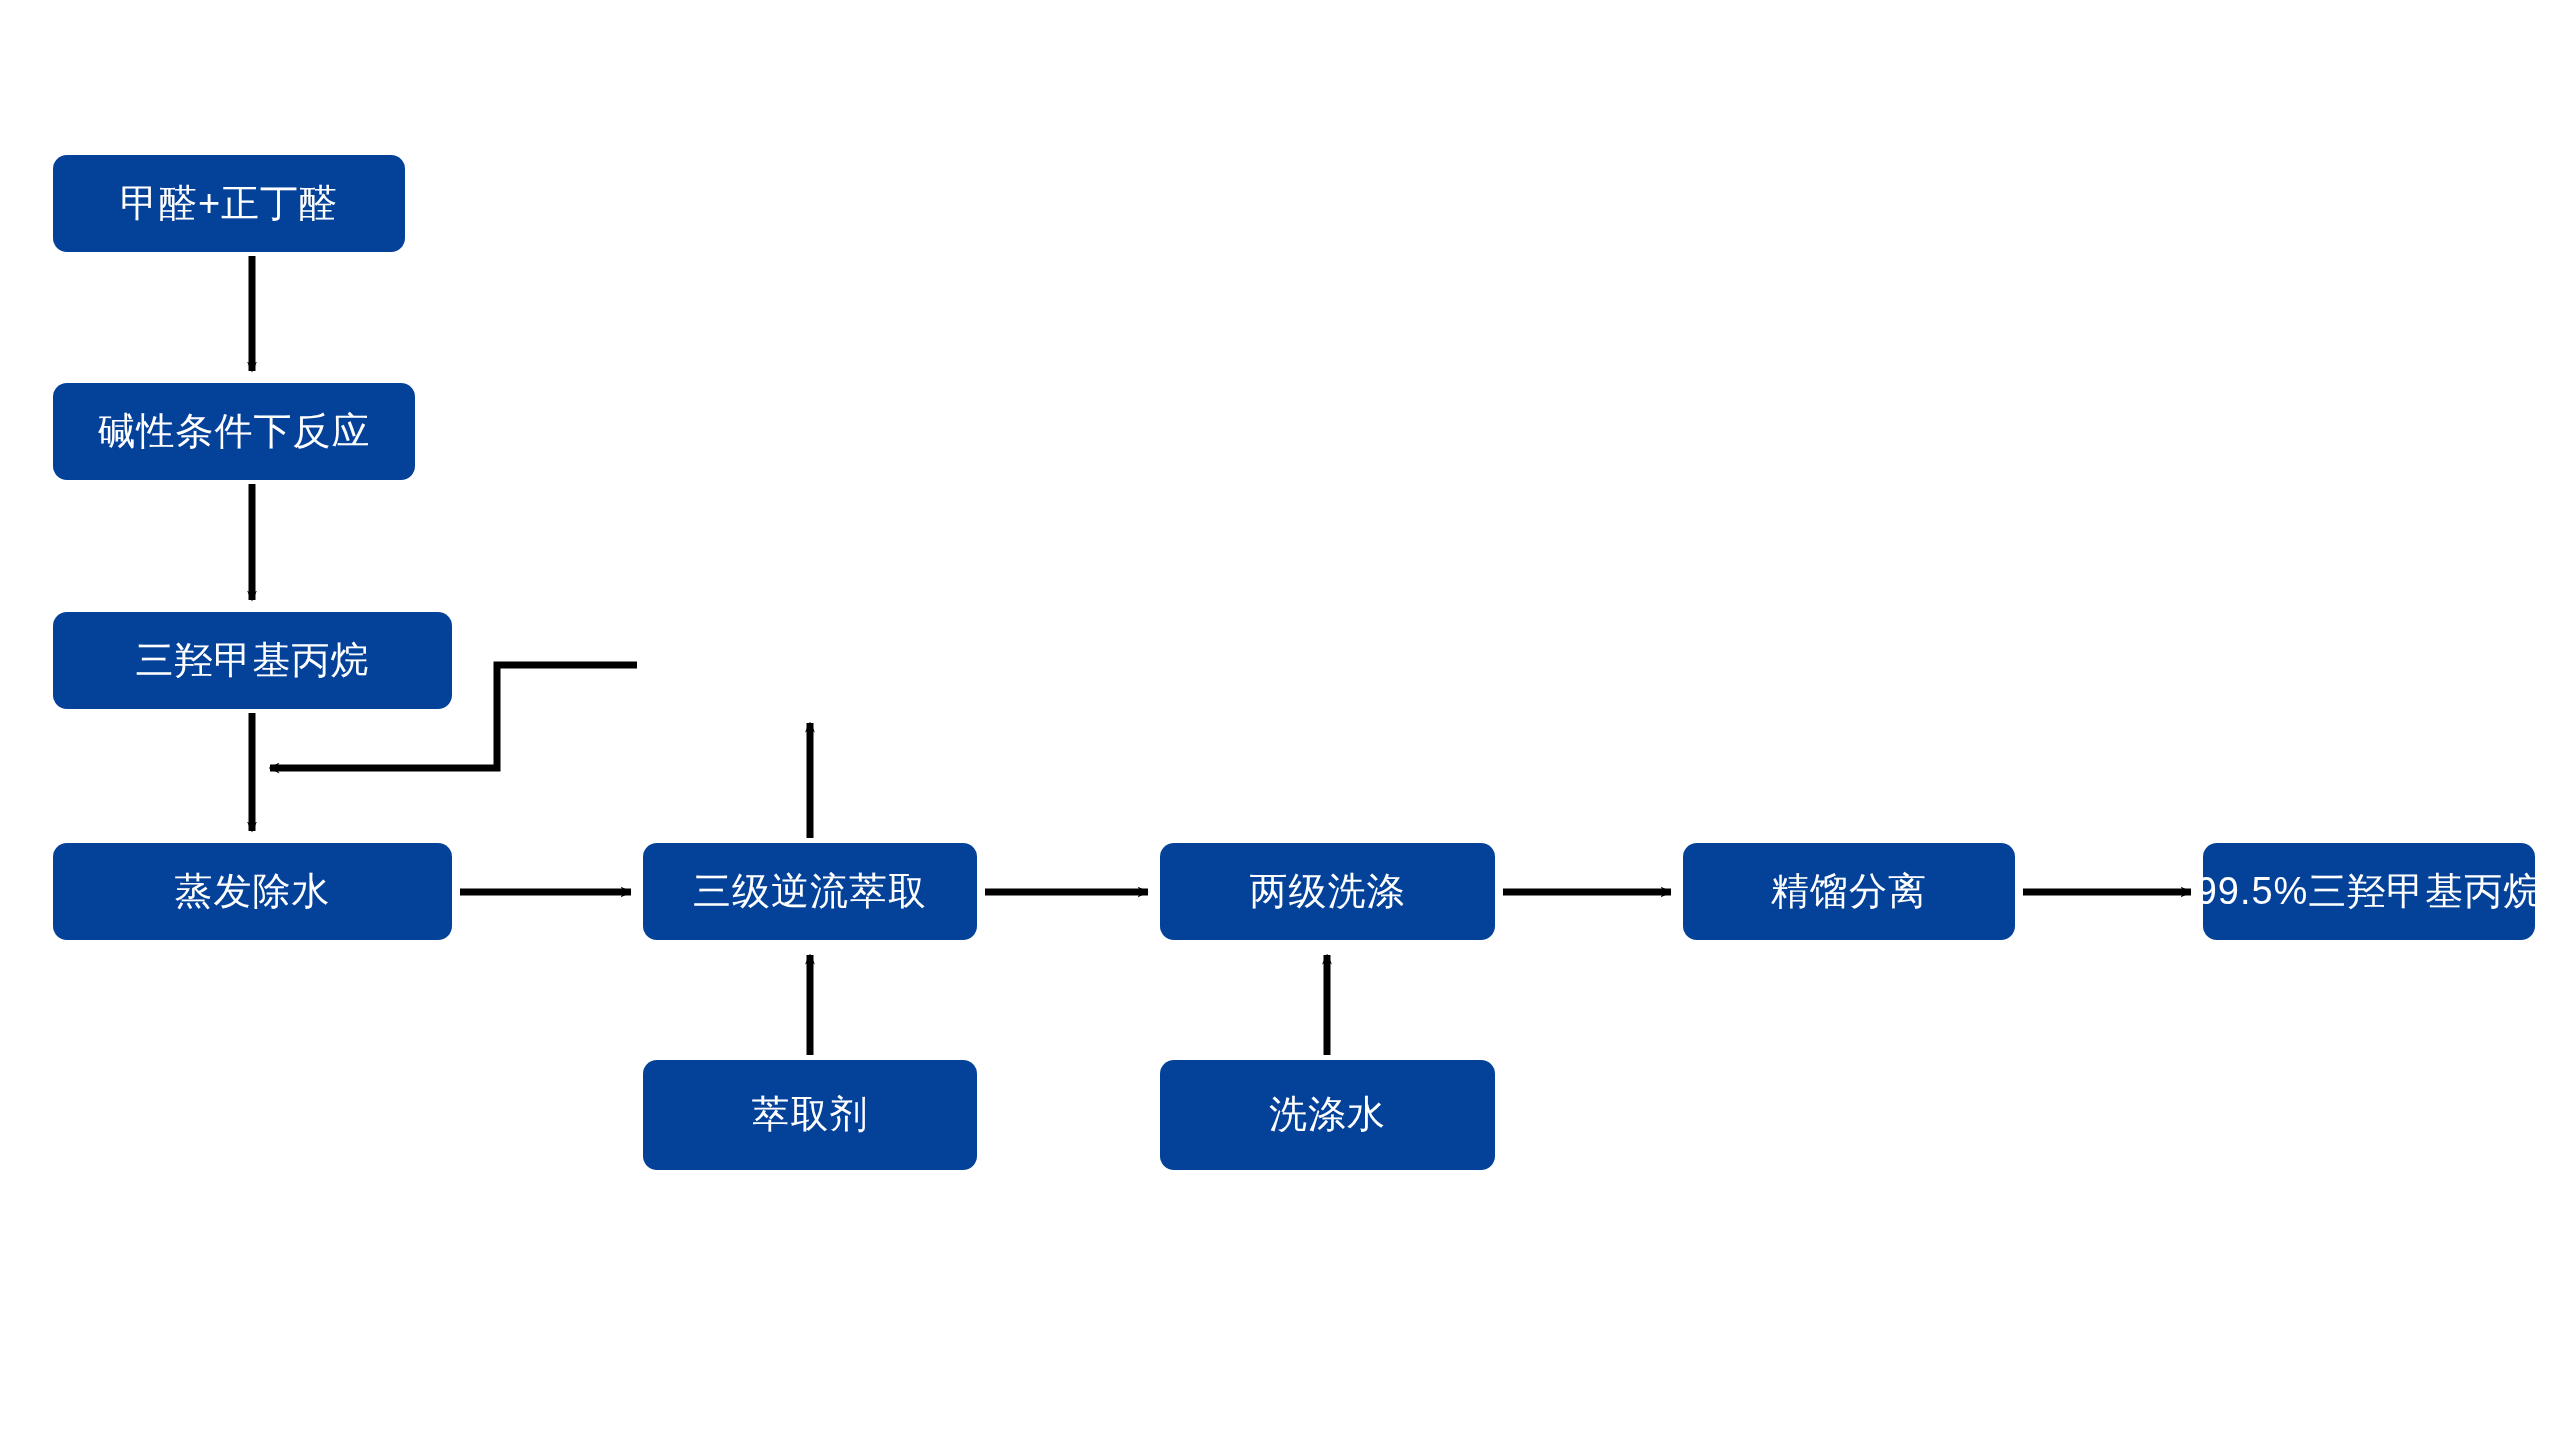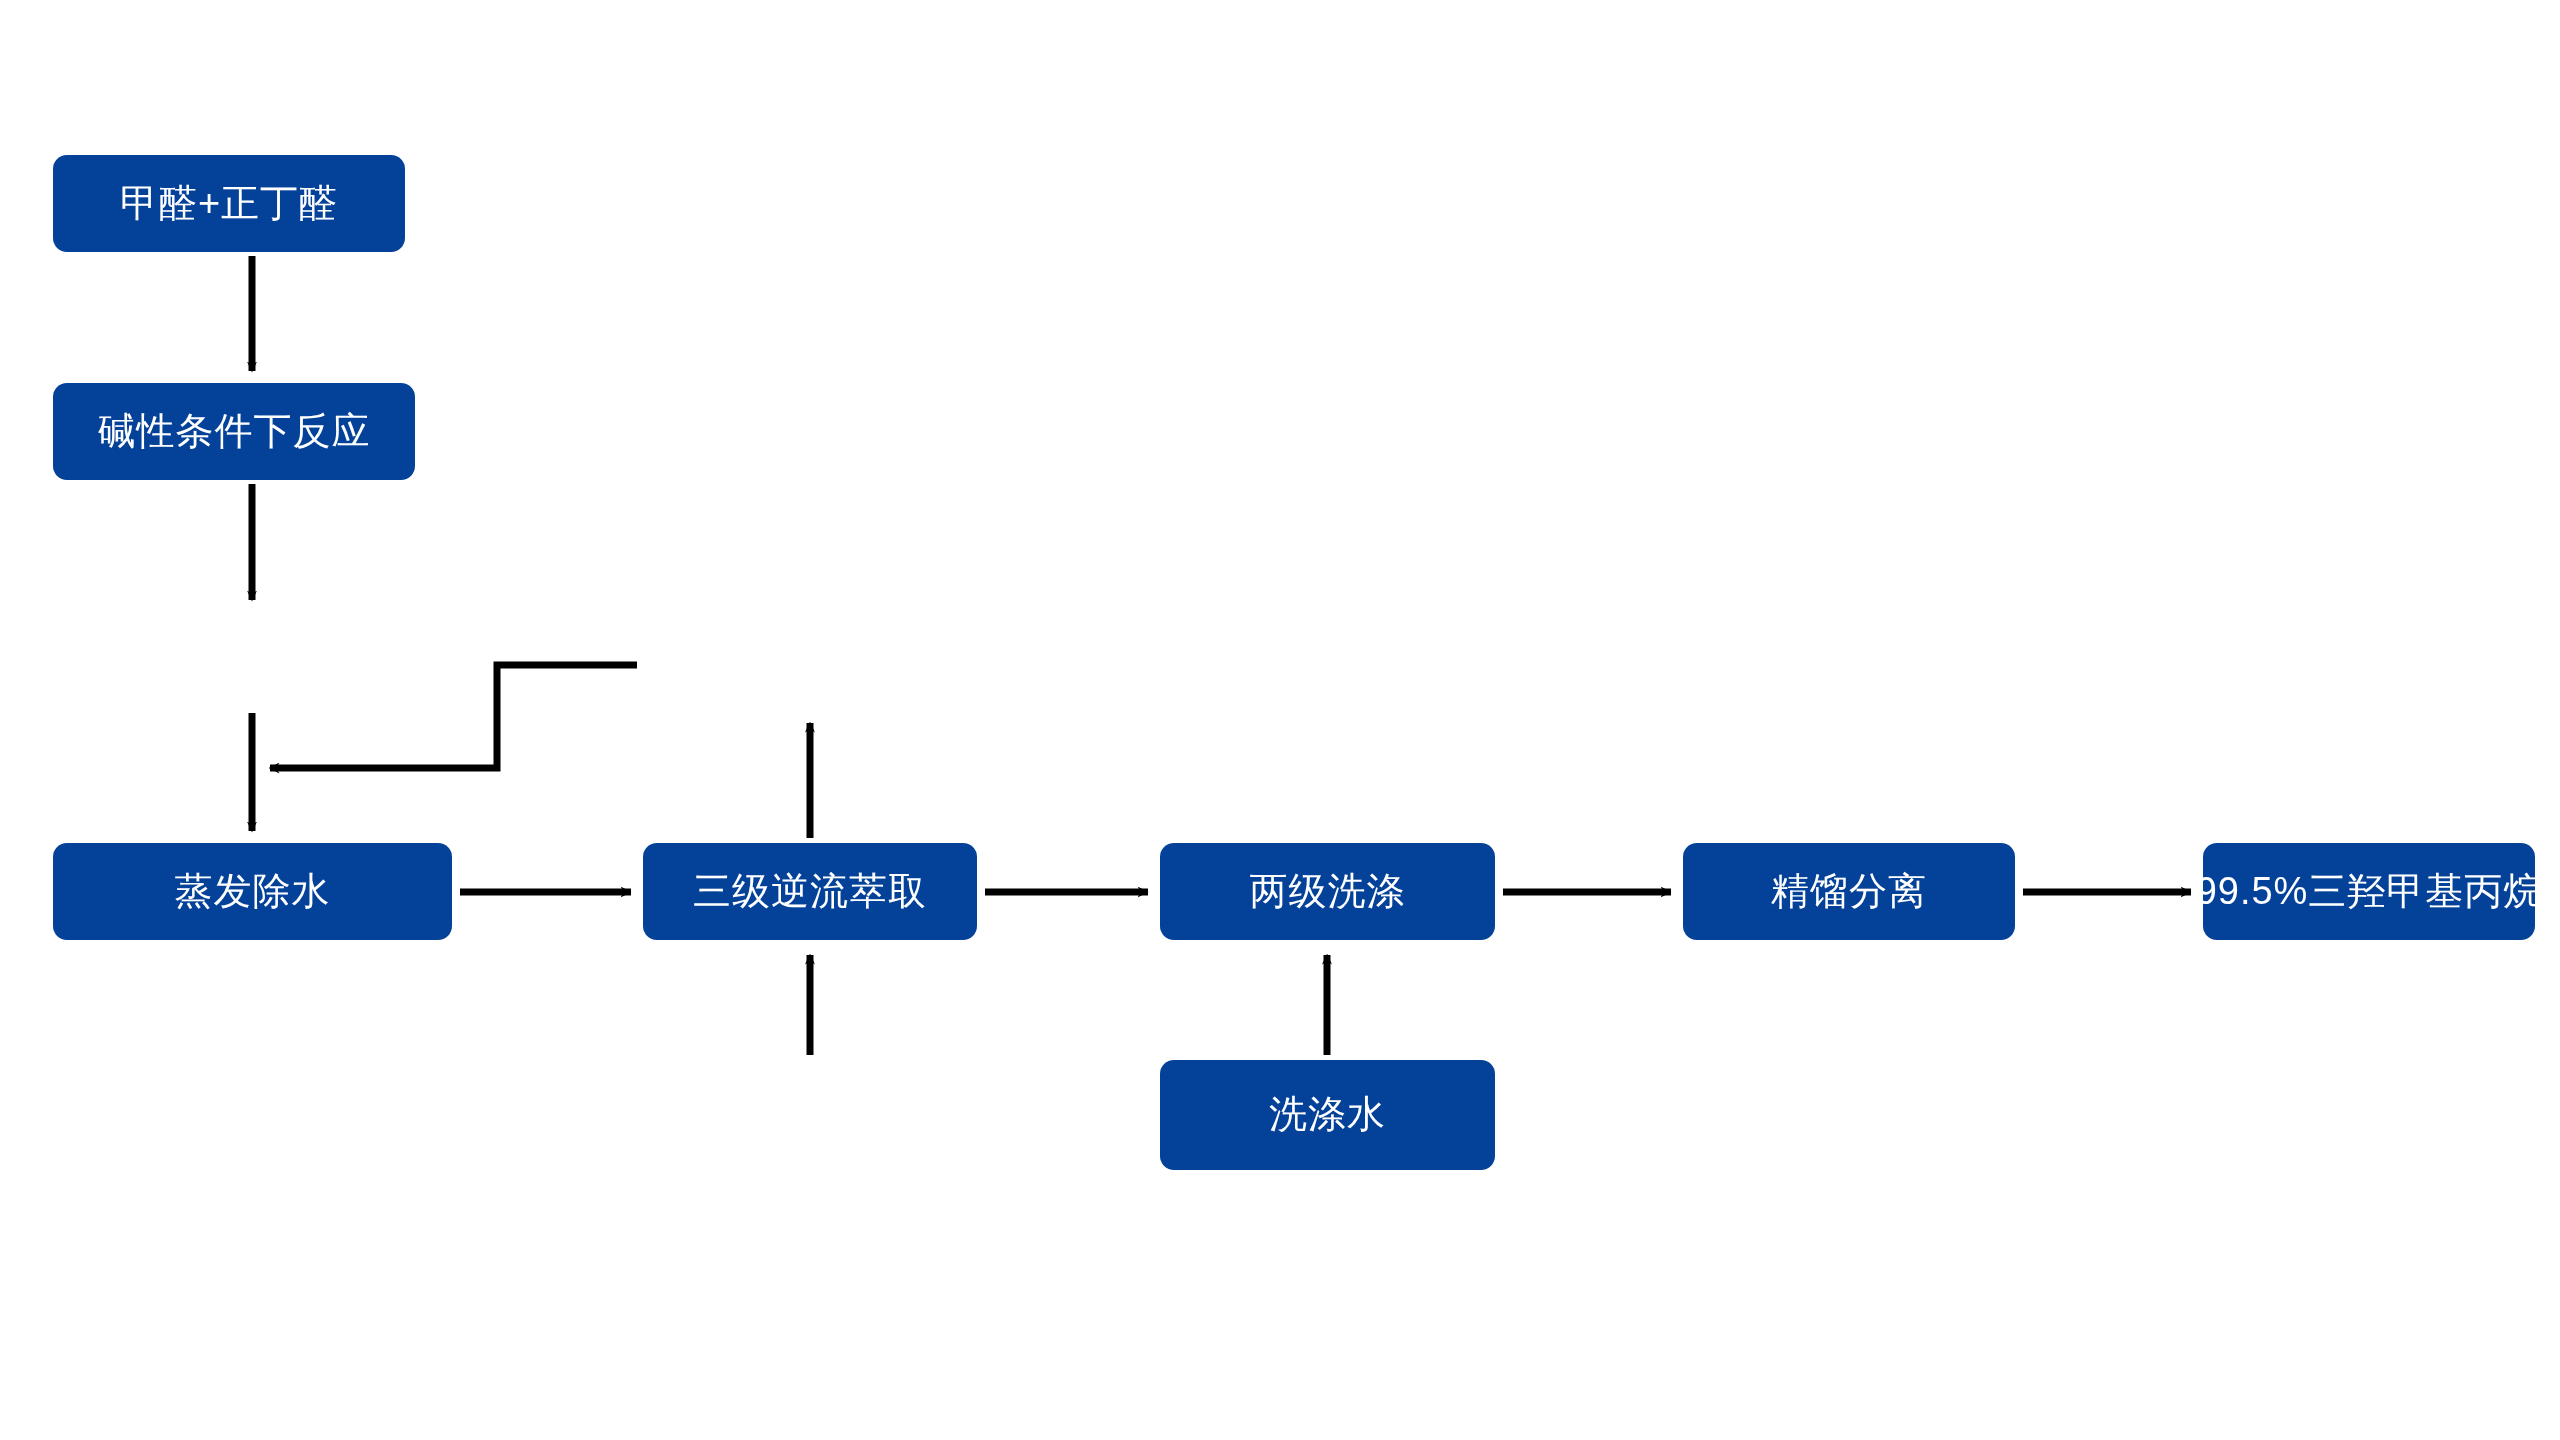--- a/index.html
+++ b/index.html
@@ -91,25 +91,31 @@
 
     <line x1="2023" y1="892" x2="2191" y2="892" stroke="#000000" stroke-width="7" marker-end="url(#arrow-right)"></line>
   </svg>
 
   <div class="node" style="left: 53px; top: 155px; width: 352px; height: 97px; background: rgb(4, 66, 154); color: rgb(255, 255, 255);">
     <span>甲醛+正丁醛</span>
   </div>
   <div class="node" style="left: 53px; top: 383px; width: 362px; height: 97px; background: rgb(4, 66, 154); color: rgb(255, 255, 255);">
     <span>碱性条件下反应</span>
   </div>
+  <div class="node" style="left: 53px; top: 612px; width: 399px; height: 97px; background: rgb(4, 66, 154); color: rgb(255, 255, 255);">
+    <span>三羟甲基丙烷</span>
+  </div>
   <div class="node" style="left: 53px; top: 843px; width: 399px; height: 97px; background: rgb(4, 66, 154); color: rgb(255, 255, 255);">
     <span>蒸发除水</span>
   </div>
   <div class="node" style="left: 643px; top: 843px; width: 334px; height: 97px; background: rgb(4, 66, 154); color: rgb(255, 255, 255);">
     <span>三级逆流萃取</span>
+  </div>
+  <div class="node" style="left: 643px; top: 1060px; width: 334px; height: 110px; background: rgb(4, 66, 154); color: rgb(255, 255, 255);">
+    <span>萃取剂</span>
   </div>
   <div class="node" style="left: 1160px; top: 843px; width: 335px; height: 97px; background: rgb(4, 66, 154); color: rgb(255, 255, 255);">
     <span>两级洗涤</span>
   </div>
   <div class="node" style="left: 1160px; top: 1060px; width: 335px; height: 110px; background: rgb(4, 66, 154); color: rgb(255, 255, 255);">
     <span>洗涤水</span>
   </div>
   <div class="node" style="left: 1683px; top: 843px; width: 332px; height: 97px; background: rgb(4, 66, 154); color: rgb(255, 255, 255);">
     <span>精馏分离</span>
   </div>

